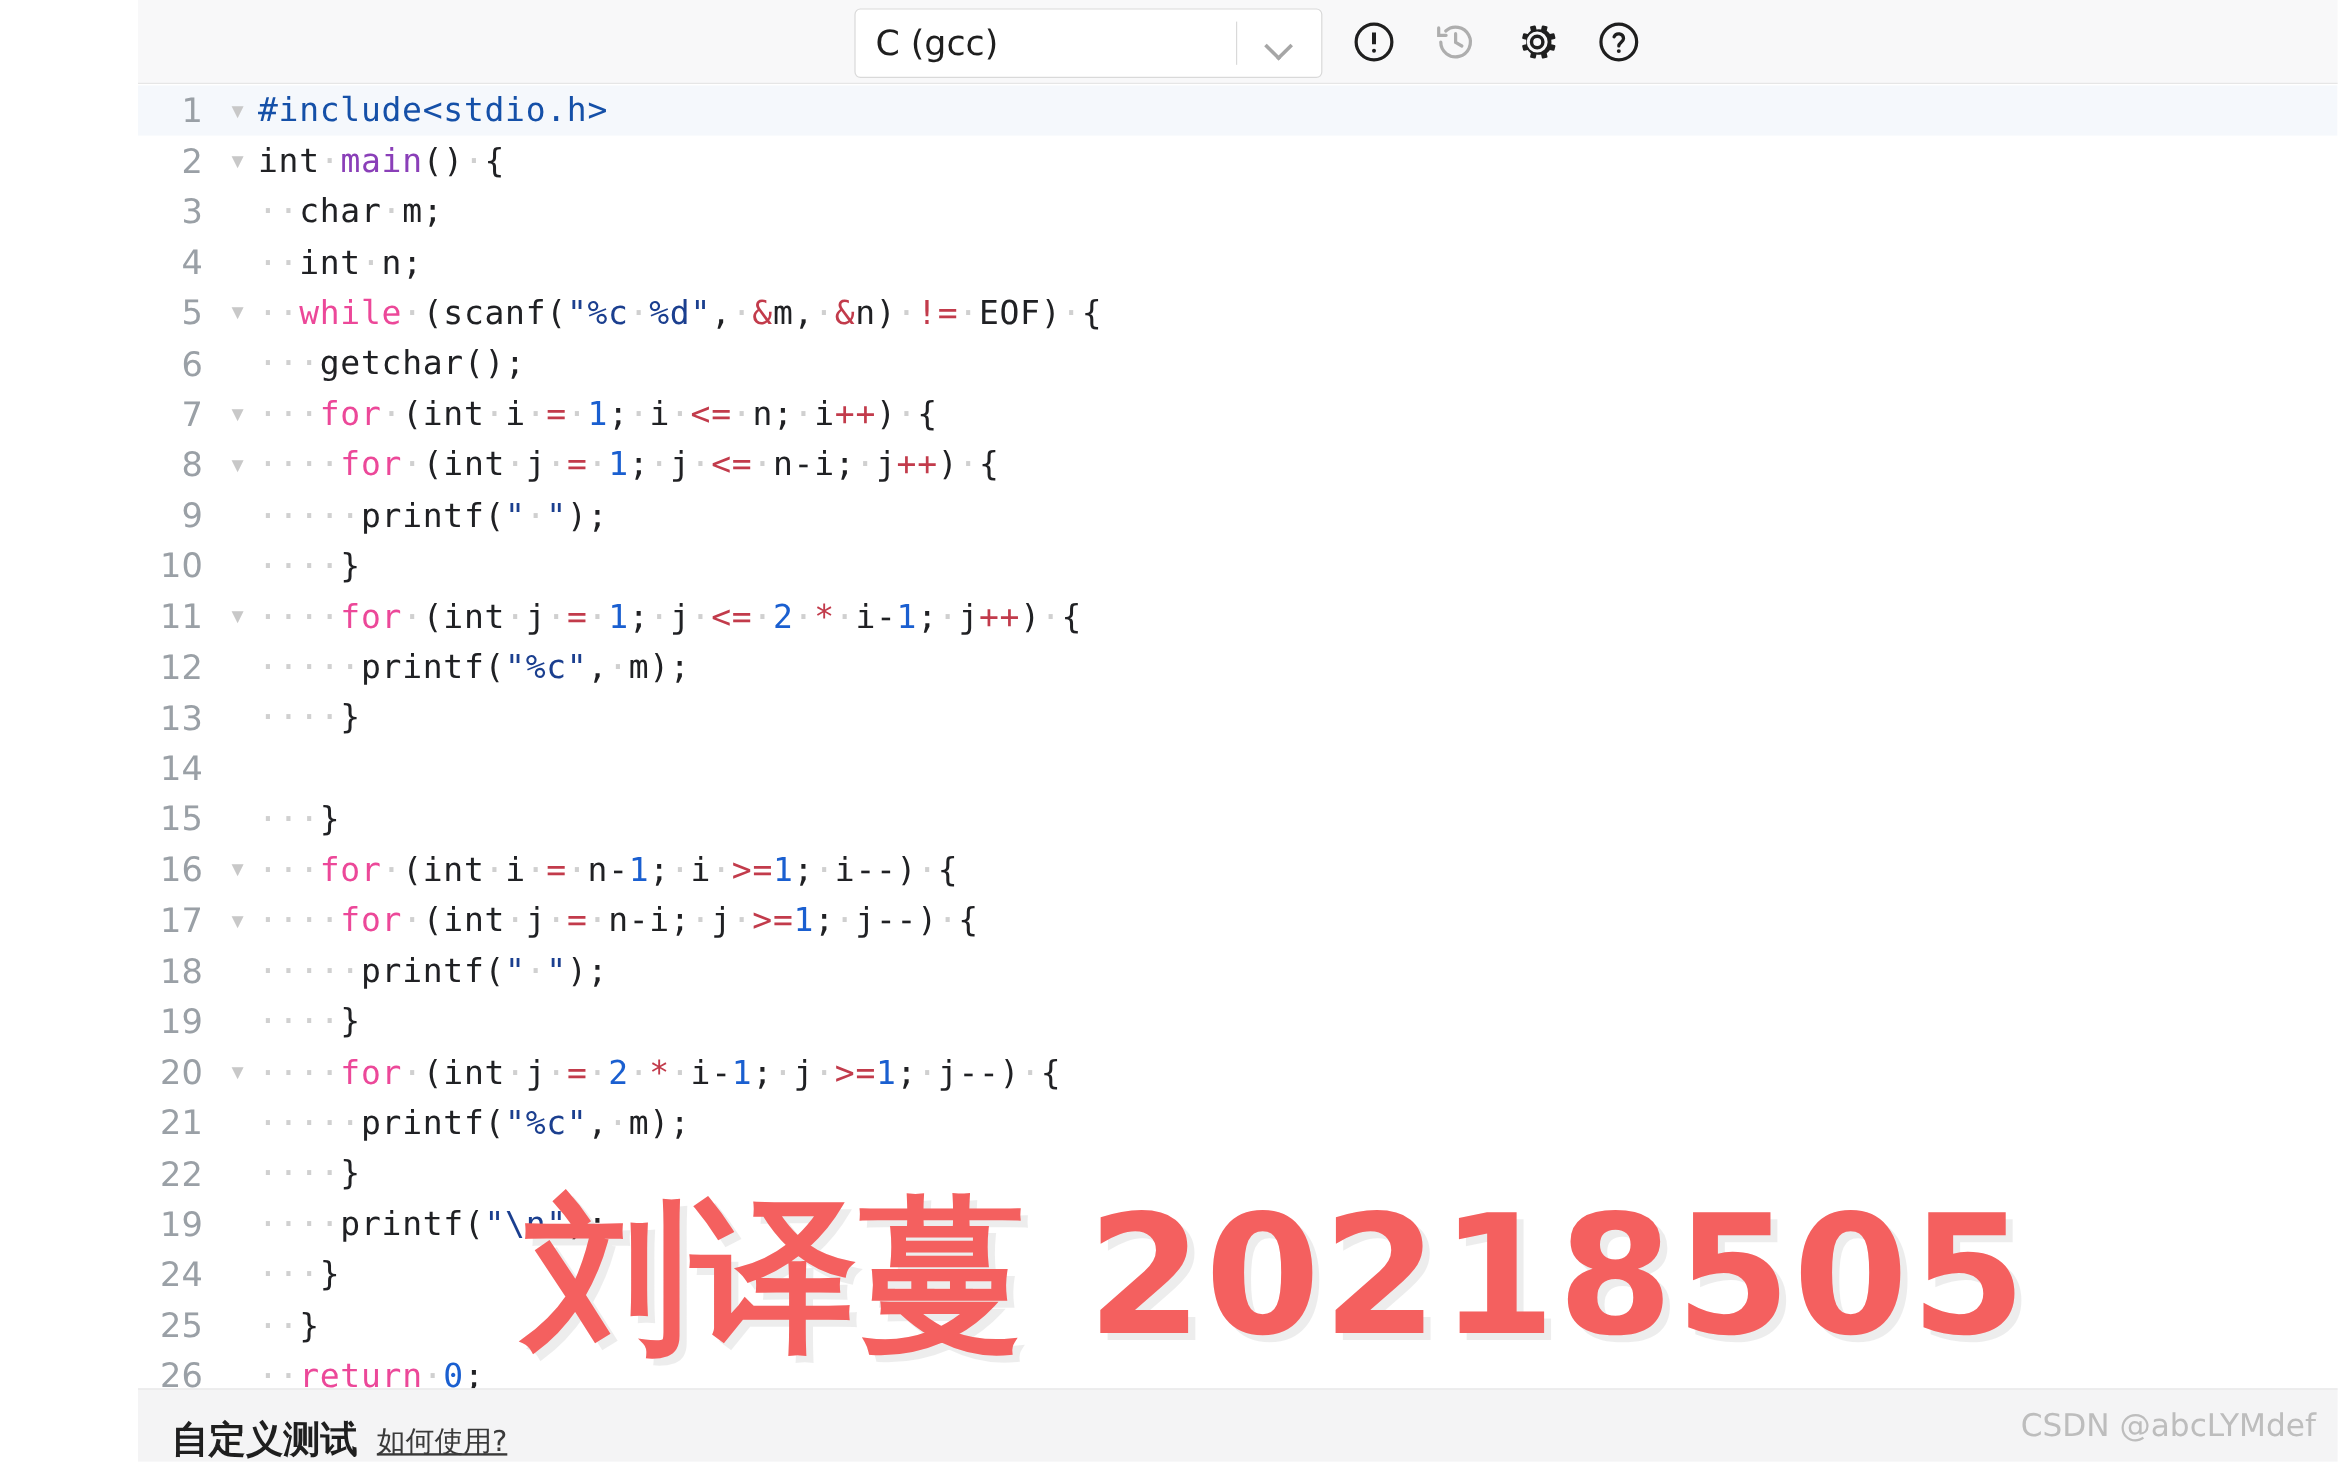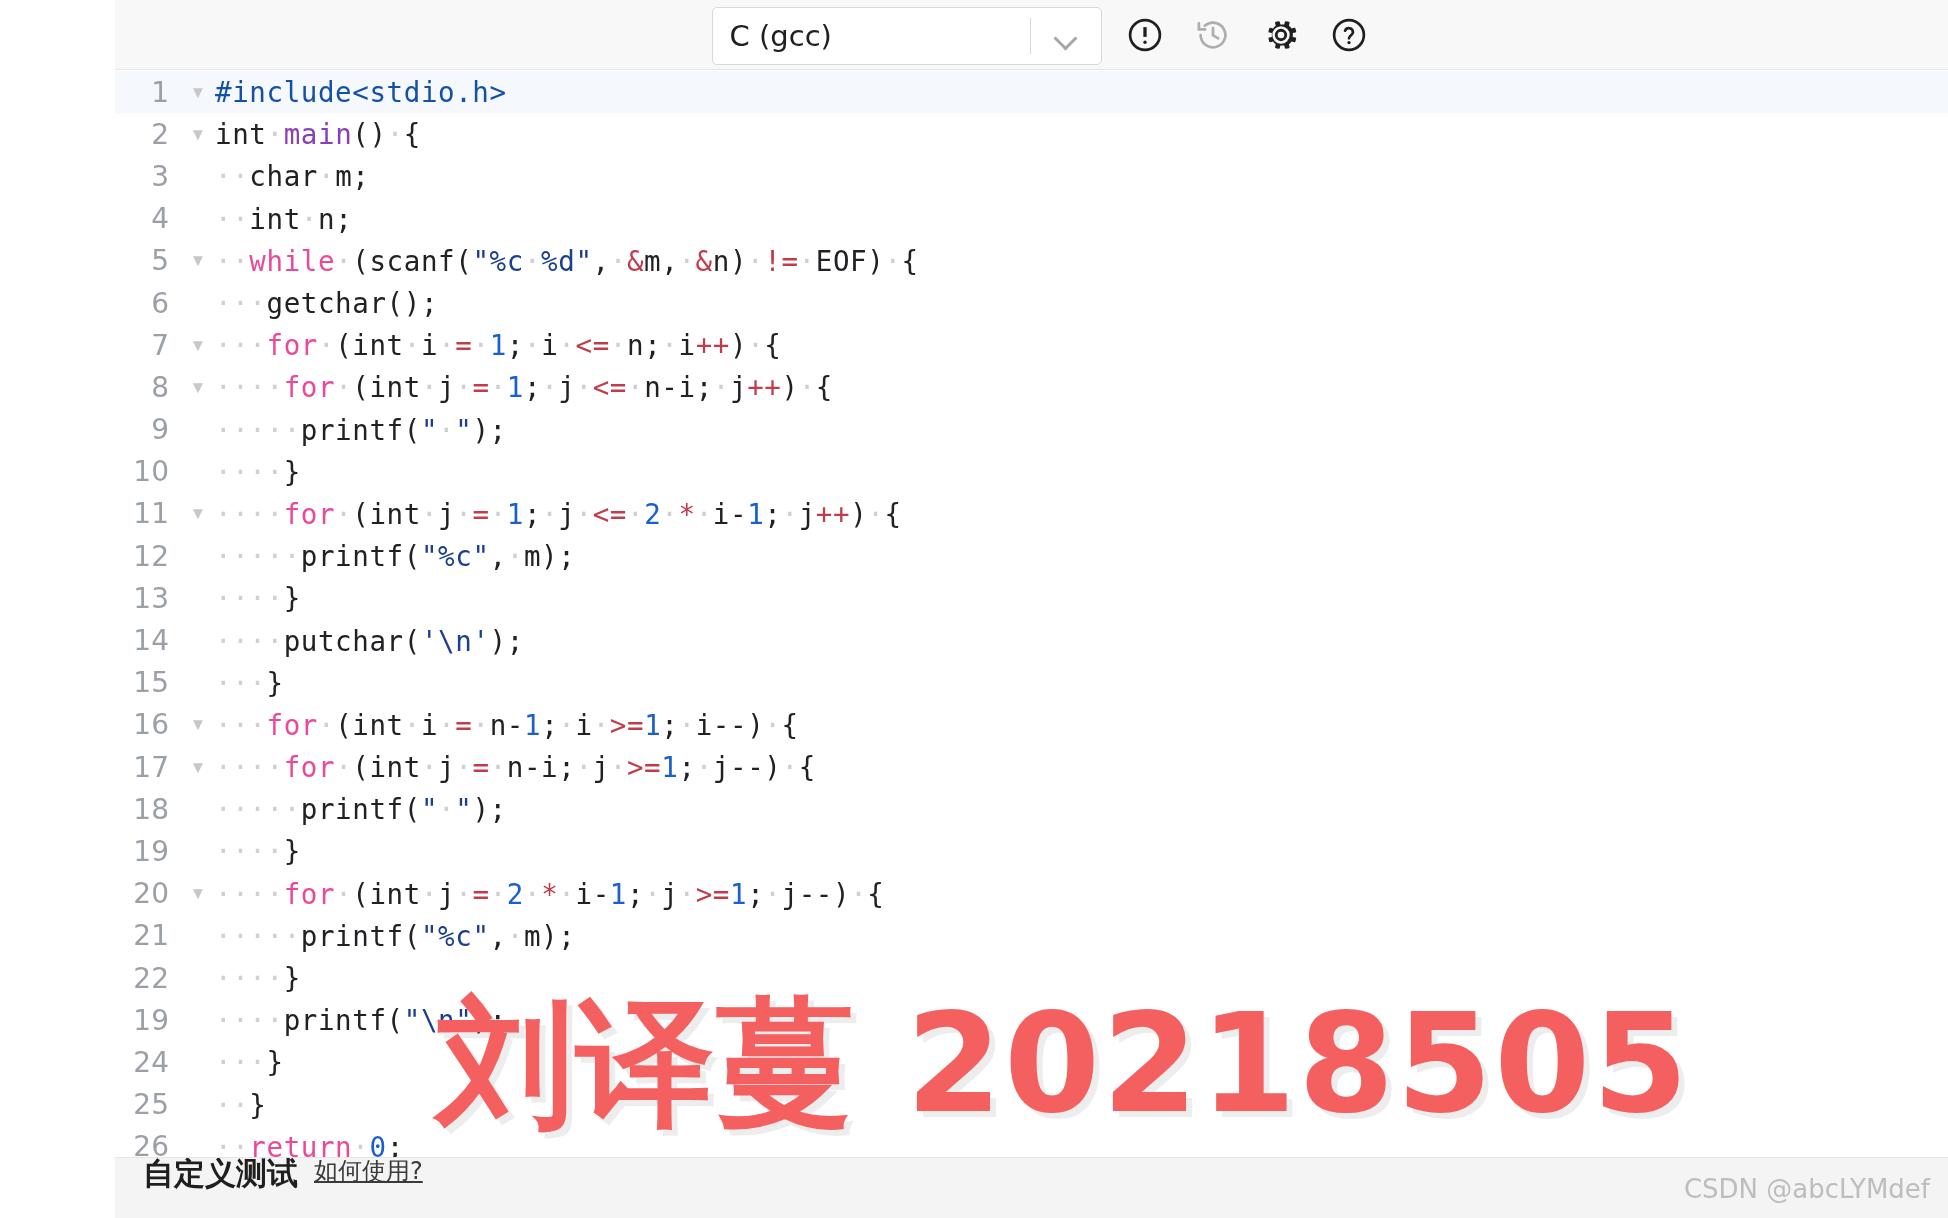--- a/index.html
+++ b/index.html
@@ -180,20 +180,21 @@
   #footer {
     position: absolute;
     left: 0;
     top: 1157px;
     width: 1833px;
     height: 61px;
     background: #f4f4f5;
     border-top: 1px solid #e6e6e6;
     box-sizing: border-box;
     display: flex;
+    align-items: flex-end;
     padding-left: 28px;
     padding-bottom: 2px;
     overflow: hidden;
   }
   .footer-title {
     font-size: 31px;
     color: #1f1f1f;
     font-family: "DejaVu Sans", sans-serif;
     font-weight: 700;
     line-height: 1;
@@ -304,21 +305,21 @@
           <div class="code-line"><div class="ln">4</div><div class="fold empty">▼</div><div class="code"><span class="ws">··</span><span class="tok-plain">int</span><span class="ws">·</span><span class="tok-plain">n;</span></div></div>
           <div class="code-line"><div class="ln">5</div><div class="fold">▼</div><div class="code"><span class="ws">··</span><span class="tok-kw">while</span><span class="ws">·</span><span class="tok-plain">(scanf(</span><span class="tok-str">"%c</span><span class="ws">·</span><span class="tok-str">%d"</span><span class="tok-plain">,</span><span class="ws">·</span><span class="tok-op">&amp;</span><span class="tok-plain">m,</span><span class="ws">·</span><span class="tok-op">&amp;</span><span class="tok-plain">n)</span><span class="ws">·</span><span class="tok-op">!=</span><span class="ws">·</span><span class="tok-plain">EOF)</span><span class="ws">·</span><span class="tok-plain">{</span></div></div>
           <div class="code-line"><div class="ln">6</div><div class="fold empty">▼</div><div class="code"><span class="ws">···</span><span class="tok-plain">getchar();</span></div></div>
           <div class="code-line"><div class="ln">7</div><div class="fold">▼</div><div class="code"><span class="ws">···</span><span class="tok-kw">for</span><span class="ws">·</span><span class="tok-plain">(int</span><span class="ws">·</span><span class="tok-plain">i</span><span class="ws">·</span><span class="tok-op">=</span><span class="ws">·</span><span class="tok-num">1</span><span class="tok-plain">;</span><span class="ws">·</span><span class="tok-plain">i</span><span class="ws">·</span><span class="tok-op">&lt;=</span><span class="ws">·</span><span class="tok-plain">n;</span><span class="ws">·</span><span class="tok-plain">i</span><span class="tok-op">++</span><span class="tok-plain">)</span><span class="ws">·</span><span class="tok-plain">{</span></div></div>
           <div class="code-line"><div class="ln">8</div><div class="fold">▼</div><div class="code"><span class="ws">····</span><span class="tok-kw">for</span><span class="ws">·</span><span class="tok-plain">(int</span><span class="ws">·</span><span class="tok-plain">j</span><span class="ws">·</span><span class="tok-op">=</span><span class="ws">·</span><span class="tok-num">1</span><span class="tok-plain">;</span><span class="ws">·</span><span class="tok-plain">j</span><span class="ws">·</span><span class="tok-op">&lt;=</span><span class="ws">·</span><span class="tok-plain">n-i;</span><span class="ws">·</span><span class="tok-plain">j</span><span class="tok-op">++</span><span class="tok-plain">)</span><span class="ws">·</span><span class="tok-plain">{</span></div></div>
           <div class="code-line"><div class="ln">9</div><div class="fold empty">▼</div><div class="code"><span class="ws">·····</span><span class="tok-plain">printf(</span><span class="tok-str">"</span><span class="ws">·</span><span class="tok-str">"</span><span class="tok-plain">);</span></div></div>
           <div class="code-line"><div class="ln">10</div><div class="fold empty">▼</div><div class="code"><span class="ws">····</span><span class="tok-plain">}</span></div></div>
           <div class="code-line"><div class="ln">11</div><div class="fold">▼</div><div class="code"><span class="ws">····</span><span class="tok-kw">for</span><span class="ws">·</span><span class="tok-plain">(int</span><span class="ws">·</span><span class="tok-plain">j</span><span class="ws">·</span><span class="tok-op">=</span><span class="ws">·</span><span class="tok-num">1</span><span class="tok-plain">;</span><span class="ws">·</span><span class="tok-plain">j</span><span class="ws">·</span><span class="tok-op">&lt;=</span><span class="ws">·</span><span class="tok-num">2</span><span class="ws">·</span><span class="tok-op">*</span><span class="ws">·</span><span class="tok-plain">i-</span><span class="tok-num">1</span><span class="tok-plain">;</span><span class="ws">·</span><span class="tok-plain">j</span><span class="tok-op">++</span><span class="tok-plain">)</span><span class="ws">·</span><span class="tok-plain">{</span></div></div>
           <div class="code-line"><div class="ln">12</div><div class="fold empty">▼</div><div class="code"><span class="ws">·····</span><span class="tok-plain">printf(</span><span class="tok-str">"%c"</span><span class="tok-plain">,</span><span class="ws">·</span><span class="tok-plain">m);</span></div></div>
           <div class="code-line"><div class="ln">13</div><div class="fold empty">▼</div><div class="code"><span class="ws">····</span><span class="tok-plain">}</span></div></div>
-          <div class="code-line"><div class="ln">14</div><div class="fold empty">▼</div><div class="code"><span class="ws">····</span><span class="tok-plain">putchar(</span><span class="tok-str">'\n'</span><span class="tok-plain">);</span></div></div>
+          <div class="code-line"><div class="ln">14</div><div class="fold empty">▼</div></div>
           <div class="code-line"><div class="ln">15</div><div class="fold empty">▼</div><div class="code"><span class="ws">···</span><span class="tok-plain">}</span></div></div>
           <div class="code-line"><div class="ln">16</div><div class="fold">▼</div><div class="code"><span class="ws">···</span><span class="tok-kw">for</span><span class="ws">·</span><span class="tok-plain">(int</span><span class="ws">·</span><span class="tok-plain">i</span><span class="ws">·</span><span class="tok-op">=</span><span class="ws">·</span><span class="tok-plain">n-</span><span class="tok-num">1</span><span class="tok-plain">;</span><span class="ws">·</span><span class="tok-plain">i</span><span class="ws">·</span><span class="tok-op">&gt;=</span><span class="tok-num">1</span><span class="tok-plain">;</span><span class="ws">·</span><span class="tok-plain">i</span><span class="tok-plain">--</span><span class="tok-plain">)</span><span class="ws">·</span><span class="tok-plain">{</span></div></div>
           <div class="code-line"><div class="ln">17</div><div class="fold">▼</div><div class="code"><span class="ws">····</span><span class="tok-kw">for</span><span class="ws">·</span><span class="tok-plain">(int</span><span class="ws">·</span><span class="tok-plain">j</span><span class="ws">·</span><span class="tok-op">=</span><span class="ws">·</span><span class="tok-plain">n-i;</span><span class="ws">·</span><span class="tok-plain">j</span><span class="ws">·</span><span class="tok-op">&gt;=</span><span class="tok-num">1</span><span class="tok-plain">;</span><span class="ws">·</span><span class="tok-plain">j</span><span class="tok-plain">--</span><span class="tok-plain">)</span><span class="ws">·</span><span class="tok-plain">{</span></div></div>
           <div class="code-line"><div class="ln">18</div><div class="fold empty">▼</div><div class="code"><span class="ws">·····</span><span class="tok-plain">printf(</span><span class="tok-str">"</span><span class="ws">·</span><span class="tok-str">"</span><span class="tok-plain">);</span></div></div>
           <div class="code-line"><div class="ln">19</div><div class="fold empty">▼</div><div class="code"><span class="ws">····</span><span class="tok-plain">}</span></div></div>
           <div class="code-line"><div class="ln">20</div><div class="fold">▼</div><div class="code"><span class="ws">····</span><span class="tok-kw">for</span><span class="ws">·</span><span class="tok-plain">(int</span><span class="ws">·</span><span class="tok-plain">j</span><span class="ws">·</span><span class="tok-op">=</span><span class="ws">·</span><span class="tok-num">2</span><span class="ws">·</span><span class="tok-op">*</span><span class="ws">·</span><span class="tok-plain">i-</span><span class="tok-num">1</span><span class="tok-plain">;</span><span class="ws">·</span><span class="tok-plain">j</span><span class="ws">·</span><span class="tok-op">&gt;=</span><span class="tok-num">1</span><span class="tok-plain">;</span><span class="ws">·</span><span class="tok-plain">j</span><span class="tok-plain">--</span><span class="tok-plain">)</span><span class="ws">·</span><span class="tok-plain">{</span></div></div>
           <div class="code-line"><div class="ln">21</div><div class="fold empty">▼</div><div class="code"><span class="ws">·····</span><span class="tok-plain">printf(</span><span class="tok-str">"%c"</span><span class="tok-plain">,</span><span class="ws">·</span><span class="tok-plain">m);</span></div></div>
           <div class="code-line"><div class="ln">22</div><div class="fold empty">▼</div><div class="code"><span class="ws">····</span><span class="tok-plain">}</span></div></div>
           <div class="code-line"><div class="ln">19</div><div class="fold empty">▼</div><div class="code"><span class="ws">····</span><span class="tok-plain">printf(</span><span class="tok-str">"\n"</span><span class="tok-plain">);</span></div></div>
           <div class="code-line"><div class="ln">24</div><div class="fold empty">▼</div><div class="code"><span class="ws">···</span><span class="tok-plain">}</span></div></div>

